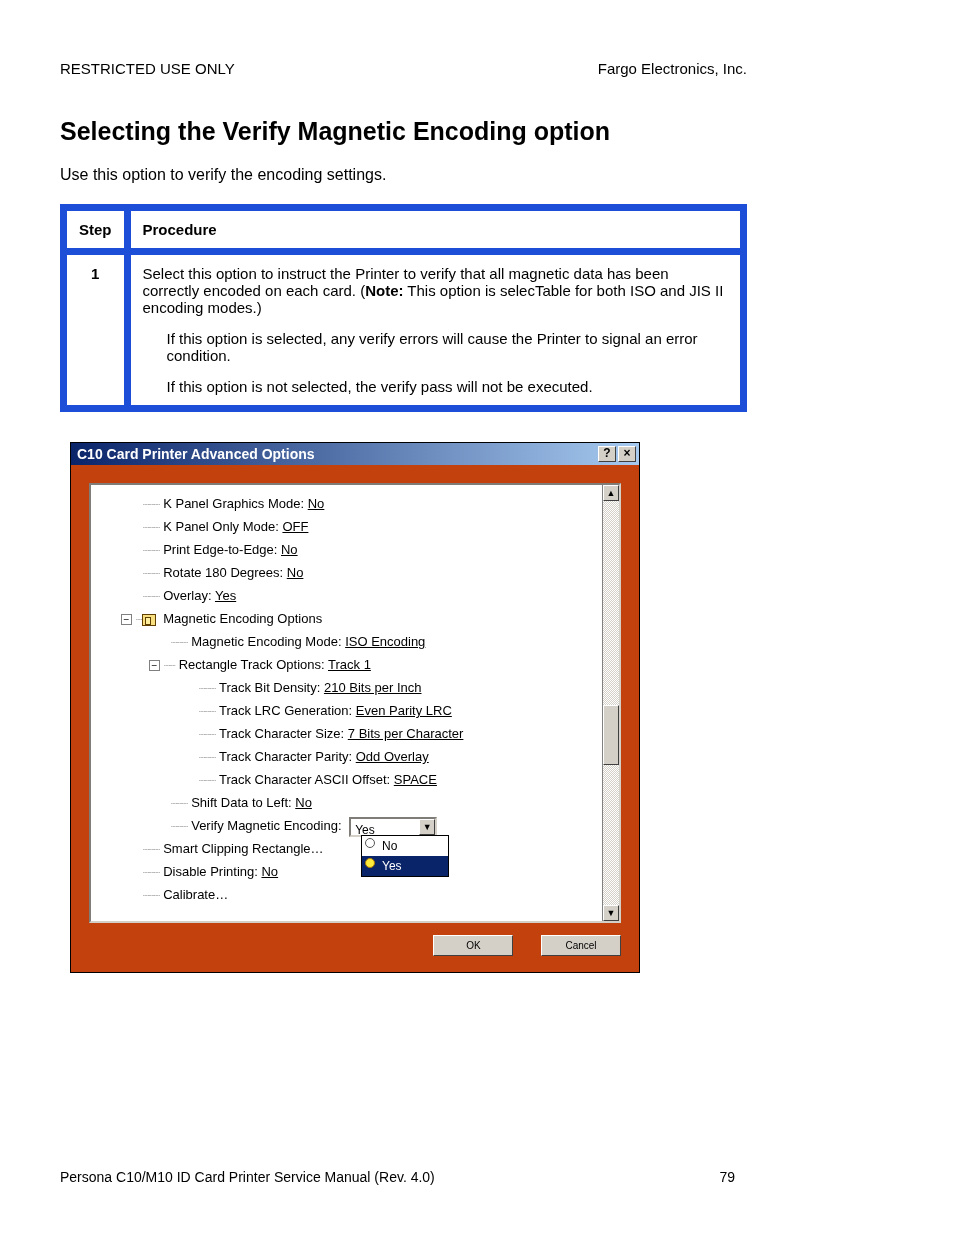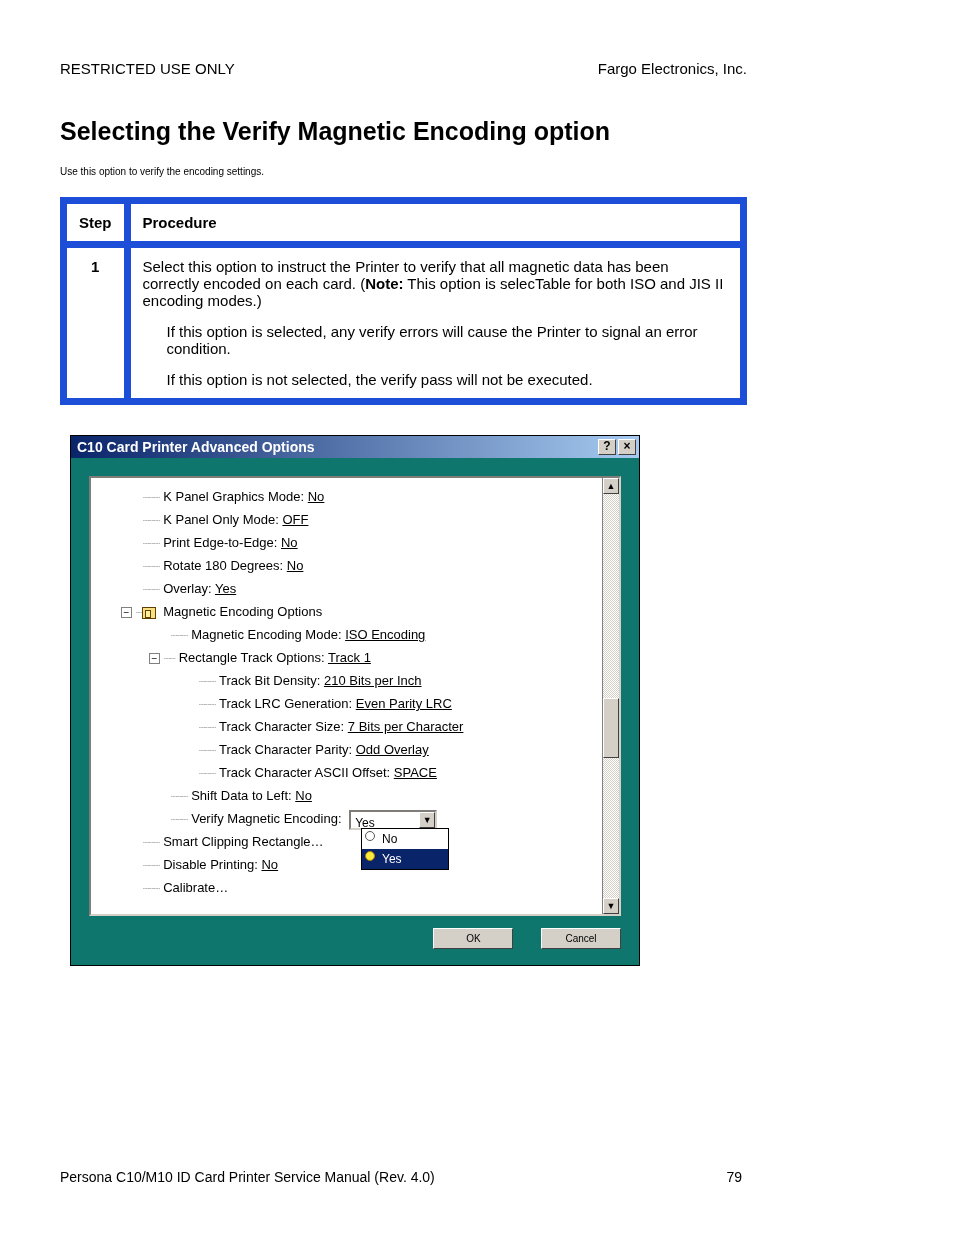--- a/index.html
+++ b/index.html
@@ -22,21 +22,21 @@
     justify-content: space-between;
     font-size: 15px;
     margin-bottom: 40px;
   }
   h2 {
     font-size: 25px;
     font-weight: bold;
     margin: 0 0 20px 0;
   }
   .intro {
-    font-size: 10px;
+    font-size: 16px;
     margin-bottom: 20px;
   }
   table.proc {
     border-collapse: collapse;
     width: 100%;
     font-size: 15px;
   }
   table.proc th, table.proc td {
     border: 7px solid #1d4ed8;
     padding: 10px 12px;
@@ -53,21 +53,21 @@
   }
   .procedure-body p { margin: 0 0 14px 0; }
   .procedure-body p.indent { margin-left: 24px; }
   .procedure-body p:last-child { margin-bottom: 0; }
 
   
   .dialog {
     width: 570px;
     margin: 30px 0 0 10px;
     border: 1px solid #000;
-    background: #0f766e;
+    background: #c2410c;
     font-family: Tahoma, Arial, sans-serif;
     font-size: 13px;
   }
   .titlebar {
     background: linear-gradient(to right, #0a246a, #a6caf0);
     color: #fff;
     display: flex;
     align-items: center;
     padding: 3px 3px 3px 6px;
     font-weight: bold;
@@ -242,21 +242,21 @@
     border-left-color: #fff;
     font-size: 10px;
     text-align: center;
     margin-left: 24px;
   }
 
   .footer {
     position: absolute;
     bottom: 50px;
     left: 60px;
-    right: 65px;
+    right: 72px;
     display: flex;
     justify-content: space-between;
     font-size: 14px;
     align-items: flex-end;
   }
 </style>
 </head>
 <body>
 
 <div class="page">

